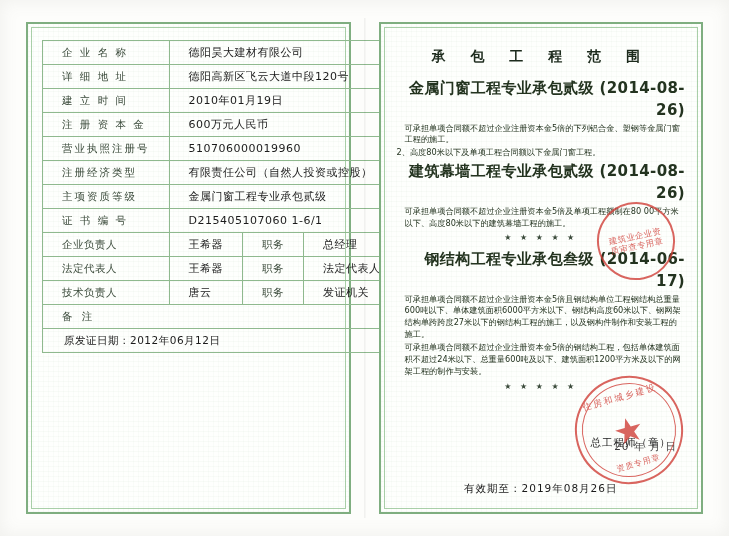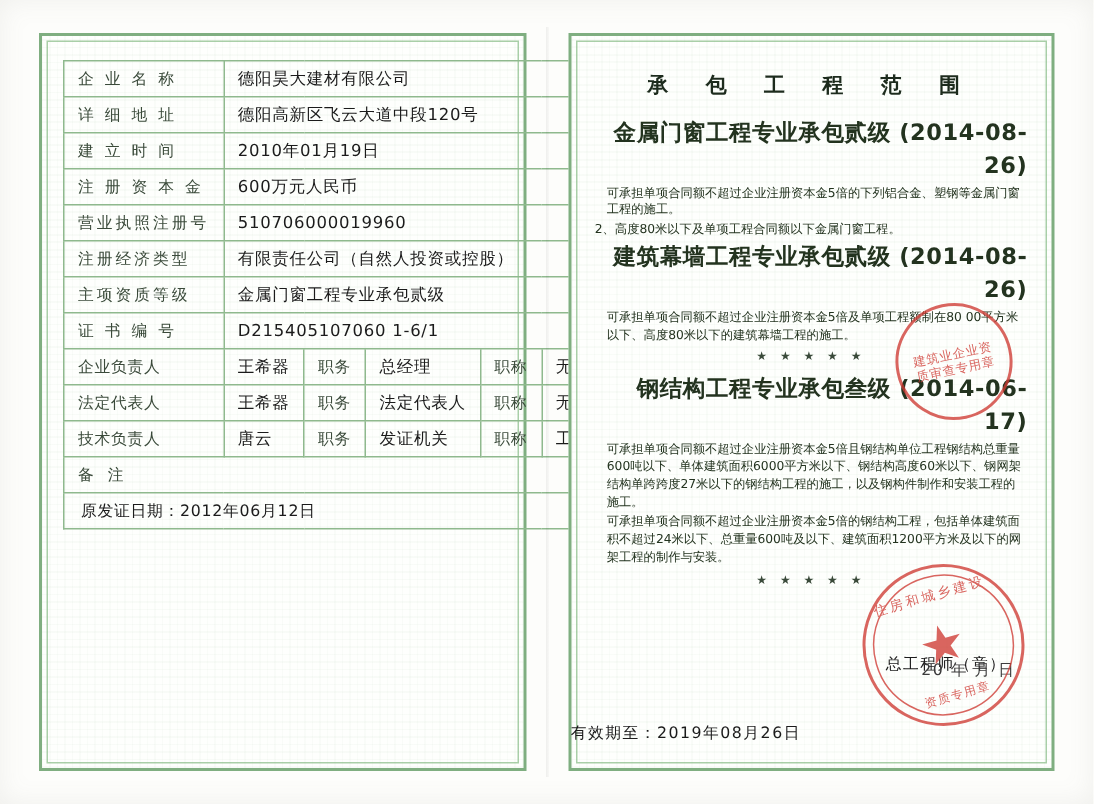--- a/index.html
+++ b/index.html
@@ -61,21 +61,21 @@
 
   
   .table {
     position: absolute;
     left: 14px; top: 16px; right: 14px;
     border-collapse: collapse;
     font-size: 10.5px;
   }
   .table td {
     border: 1px solid #8fb98e;
-    padding: 0 9px;
+    padding: 0 19px;
     height: 23px;
     vertical-align: middle;
     white-space: nowrap;
   }
   .lbl {
     width: 82px;
     color: #3a4a3a;
     letter-spacing: 2px;
     font-size: 10.5px;
     text-align: left;
@@ -157,21 +157,21 @@
     right: 24px;
     bottom: 58px;
     font-size: 10.5px;
     letter-spacing: 1px;
     color: #3b3b3b;
   }
   .valid {
     position: absolute;
     left: 0; right: 0;
     bottom: 16px;
-    text-align: left;
+    text-align: center;
     font-size: 10.5px;
     letter-spacing: 1px;
     color: #1b1b1b;
   }
 
   
   .seal {
     position: absolute;
     border: 2.5px solid #cf3b34;
     border-radius: 50%;

